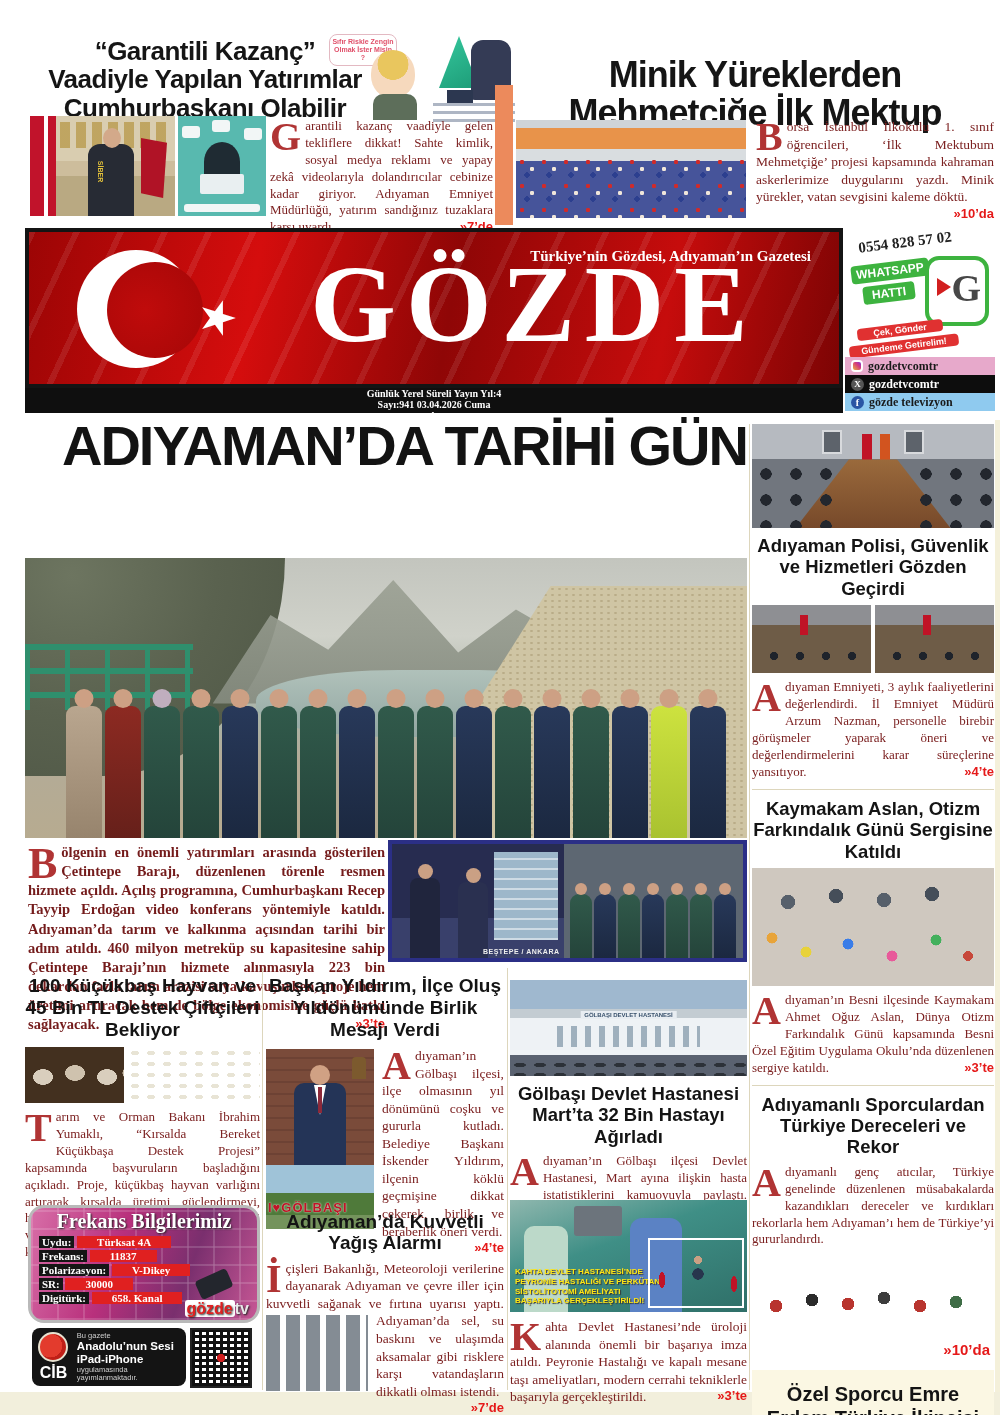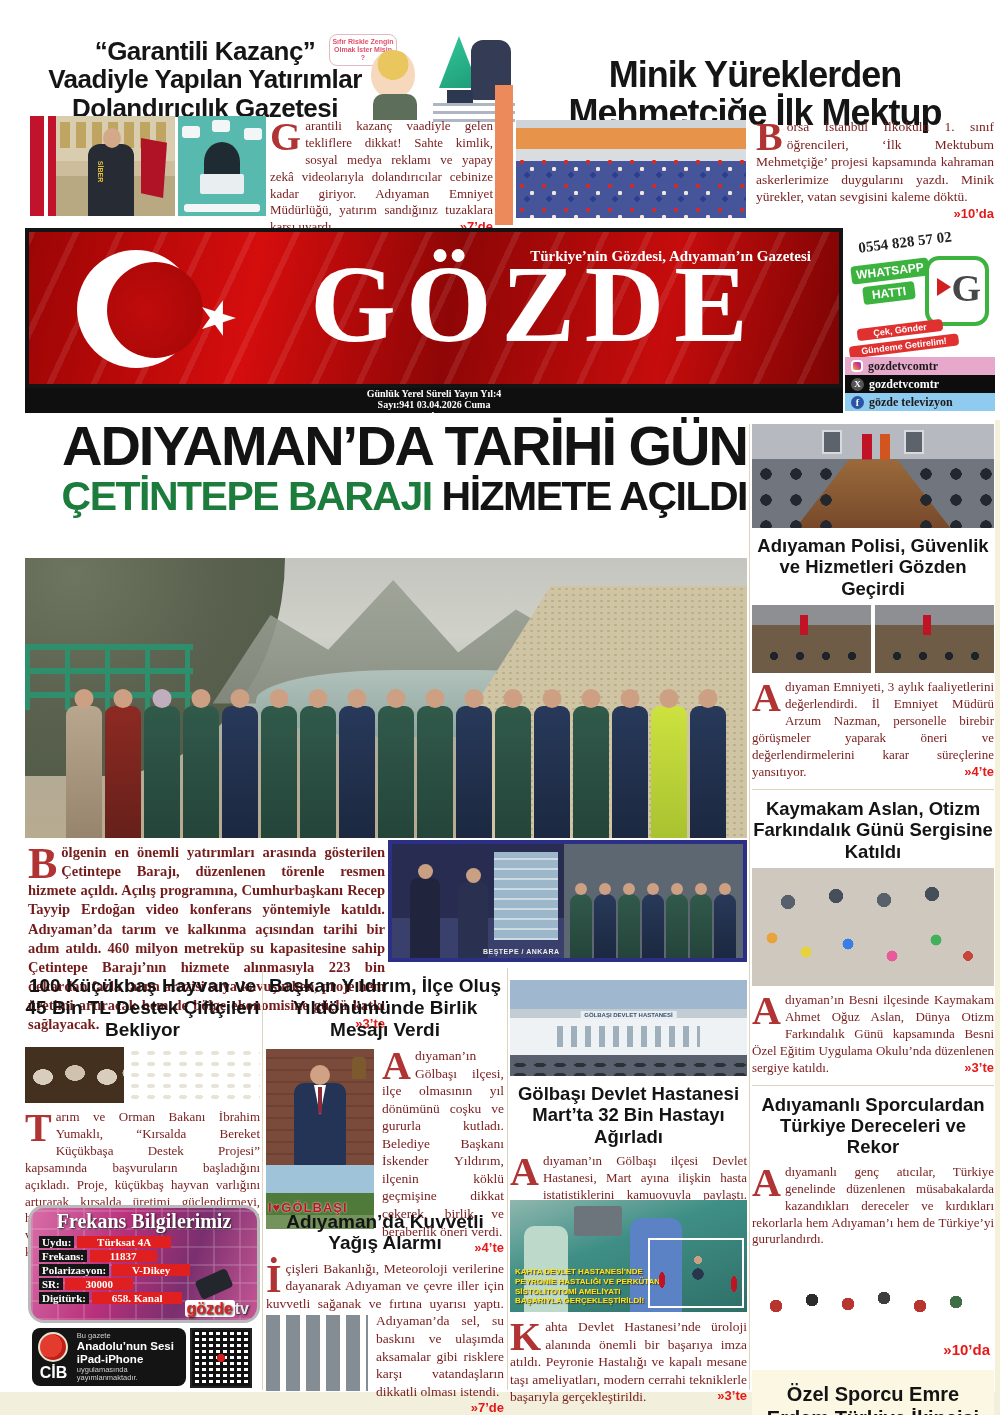--- a/index.html
+++ b/index.html
@@ -311,21 +311,21 @@
 
 <div class="page">
   <div class="white-band"></div>
   <div class="bottom-strip"></div>
   <div class="edge-strip"></div>
 
   <section class="top-left">
     <h2 class="tl-head headline">
       <span>“Garantili Kazanç”</span><br>
       <span>Vaadiyle Yapılan Yatırımlar</span><br>
-      <span>Dolandırıcılık Gazetesi</span>
+      <span>Cumhurbaşkanı Olabilir</span>
     </h2>
     <div class="illus-girl">
       <div class="bubble">Sıfır Riskle Zengin Olmak İster Misin ?</div>
       <div class="girl-head"></div>
       <div class="girl-body"></div>
     </div>
     <div class="illus-hacker">
       <div class="hk-green"></div>
       <div class="hk-fig"></div>
       <div class="hk-laptop"></div>
@@ -404,23 +404,20 @@
       <span>gozdetvcomtr</span>
     </div>
     <div class="social-row row-fb">
       <span class="fb-ic">f</span>
       <span>gözde televizyon</span>
     </div>
   </div>
 
   <section class="main-head">
     <div class="mh1">ADIYAMAN’DA TARİHİ GÜN</div>
-    <div class="mh2">
-      <span class="green">ÇETİNTEPE BARAJI</span><span> HİZMETE AÇILDI</span>
-    </div>
   </section>
 
   <figure class="main-photo" style="margin:0">
     <div class="mp-mount-l"></div>
     <div class="mp-mount-m"></div>
     <div class="mp-lake"></div>
     <div class="mp-gravel"></div>
     <div class="railing"></div>
     <div class="people">
       <span class="person pc"></span>

